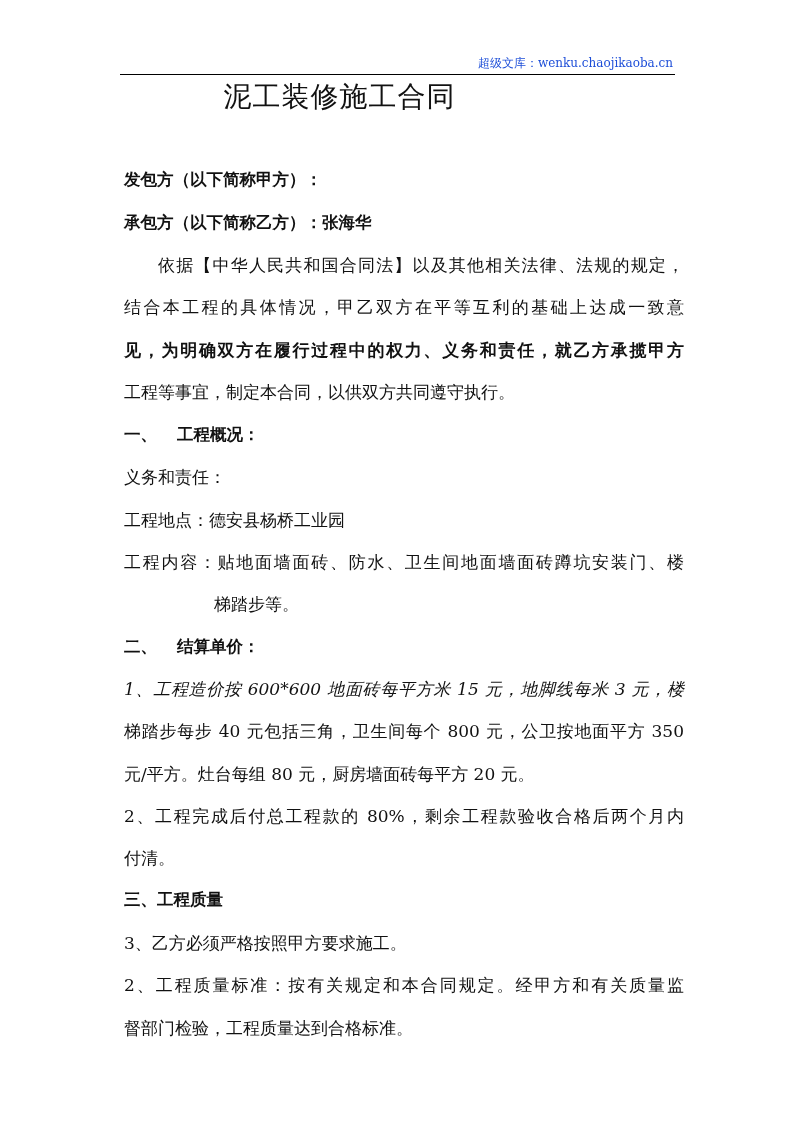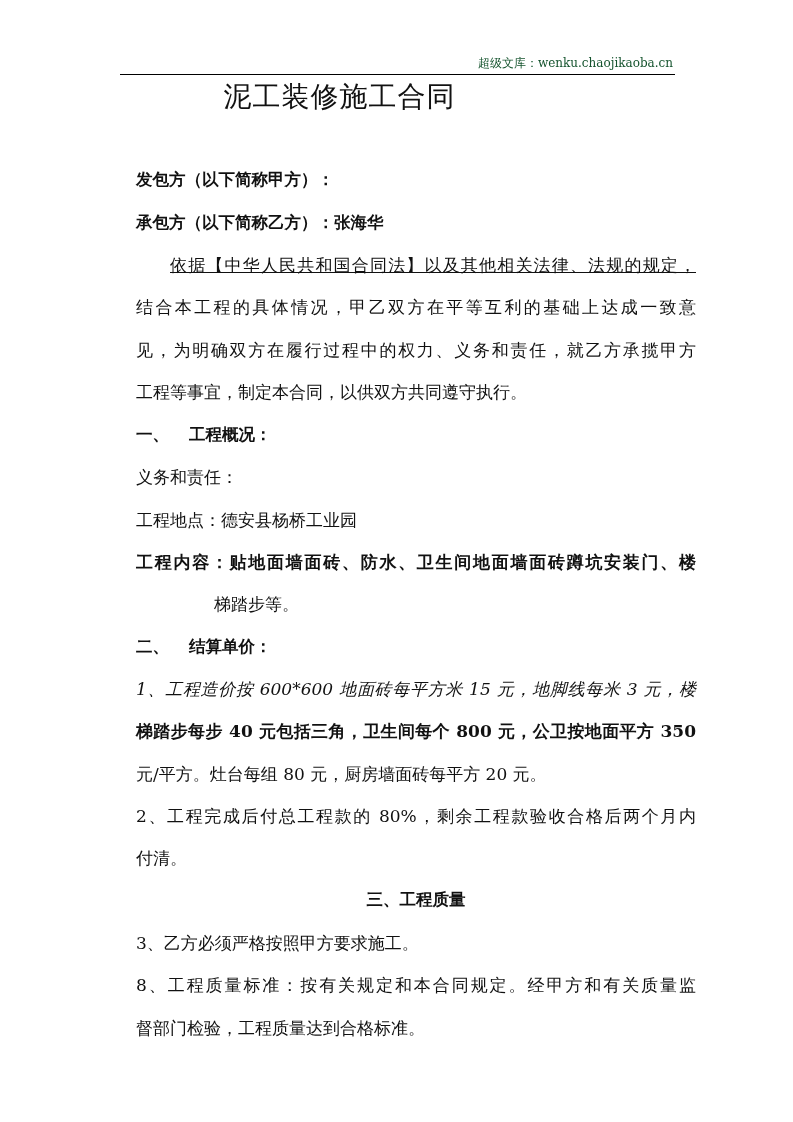--- a/index.html
+++ b/index.html
@@ -18,86 +18,86 @@
     .header {
       position: absolute;
       left: 120px;
       top: 56px;
       width: 555px;
       height: 18px;
       border-bottom: 1px solid #000000;
       text-align: right;
       font-size: 12px;
       line-height: 14px;
-      color: #14532d;
+      color: #1d4ed8;
     }
     .header span { padding-right: 2px; }
     .title {
       position: absolute;
       left: 0;
       top: 80px;
       width: 679px;
       text-align: center;
       font-family: Liberation Serif, serif;
       font-size: 28px;
       line-height: 34px;
       color: #111111;
       letter-spacing: 1px;
     }
     .line {
       position: absolute;
-      left: 136px;
+      left: 124px;
       width: 560px;
       font-size: 17px;
       line-height: 20px;
       white-space: nowrap;
     }
     .bold-ish {
       font-family: "DejaVu Sans", "Liberation Sans", sans-serif;
       font-weight: bold;
       font-size: 16.5px;
     }
     .just {
       text-align: justify;
       text-align-last: justify;
     }
-    .indent-first { padding-left: 34px; width: 526px; text-decoration: underline; }
+    .indent-first { padding-left: 34px; width: 526px; }
     .indent-hang { left: 214px; width: 466px; }
     .sec-gap { display: inline-block; width: 20px; }
   </style>
 </head>
 <body>
 
 <div class="header">
   <span>超级文库：wenku.chaojikaoba.cn</span>
 </div>
 
 <div class="title">泥工装修施工合同</div>
 
 <div class="line bold-ish" style="top:170px;">发包方（以下简称甲方）：</div>
 <div class="line bold-ish" style="top:213px;">承包方（以下简称乙方）：张海华</div>
 
 <div class="line just indent-first" style="top:255px;">依据【中华人民共和国合同法】以及其他相关法律、法规的规定，</div>
 <div class="line just" style="top:297px;">结合本工程的具体情况，甲乙双方在平等互利的基础上达成一致意</div>
-<div class="line just" style="top:340px;">见，为明确双方在履行过程中的权力、义务和责任，就乙方承揽甲方</div>
+<div class="line just" style="top:340px;font-weight:bold;">见，为明确双方在履行过程中的权力、义务和责任，就乙方承揽甲方</div>
 <div class="line" style="top:382px;">工程等事宜，制定本合同，以供双方共同遵守执行。</div>
 
 <div class="line bold-ish" style="top:425px;">
   <span>一、</span><span class="sec-gap"></span><span>工程概况：</span>
 </div>
 <div class="line" style="top:467px;">义务和责任：</div>
 <div class="line" style="top:510px;">工程地点：德安县杨桥工业园</div>
-<div class="line just" style="top:552px;font-weight:bold;">工程内容：贴地面墙面砖、防水、卫生间地面墙面砖蹲坑安装门、楼</div>
+<div class="line just" style="top:552px;">工程内容：贴地面墙面砖、防水、卫生间地面墙面砖蹲坑安装门、楼</div>
 <div class="line indent-hang" style="top:594px;">梯踏步等。</div>
 
 <div class="line bold-ish" style="top:637px;">
   <span>二、</span><span class="sec-gap"></span><span>结算单价：</span>
 </div>
 <div class="line just" style="top:679px;font-style:italic;">1、工程造价按 600*600 地面砖每平方米 15 元，地脚线每米 3 元，楼</div>
-<div class="line just" style="top:721px;font-weight:bold;">梯踏步每步 40 元包括三角，卫生间每个 800 元，公卫按地面平方 350</div>
+<div class="line just" style="top:721px;">梯踏步每步 40 元包括三角，卫生间每个 800 元，公卫按地面平方 350</div>
 <div class="line" style="top:764px;">元/平方。灶台每组 80 元，厨房墙面砖每平方 20 元。</div>
 <div class="line just" style="top:806px;">2、工程完成后付总工程款的 80%，剩余工程款验收合格后两个月内</div>
 <div class="line" style="top:848px;">付清。</div>
 
-<div class="line bold-ish" style="top:890px;text-align:center;">三、工程质量</div>
+<div class="line bold-ish" style="top:890px;">三、工程质量</div>
 <div class="line" style="top:933px;">3、乙方必须严格按照甲方要求施工。</div>
-<div class="line just" style="top:975px;">8、工程质量标准：按有关规定和本合同规定。经甲方和有关质量监</div>
+<div class="line just" style="top:975px;">2、工程质量标准：按有关规定和本合同规定。经甲方和有关质量监</div>
 <div class="line" style="top:1018px;">督部门检验，工程质量达到合格标准。</div>
 
 </body></html>

